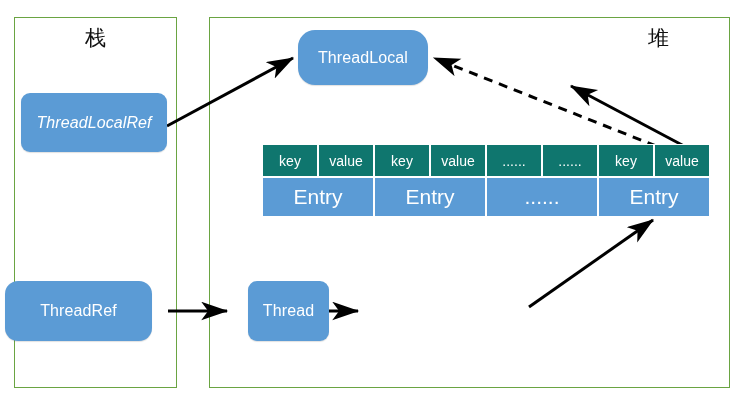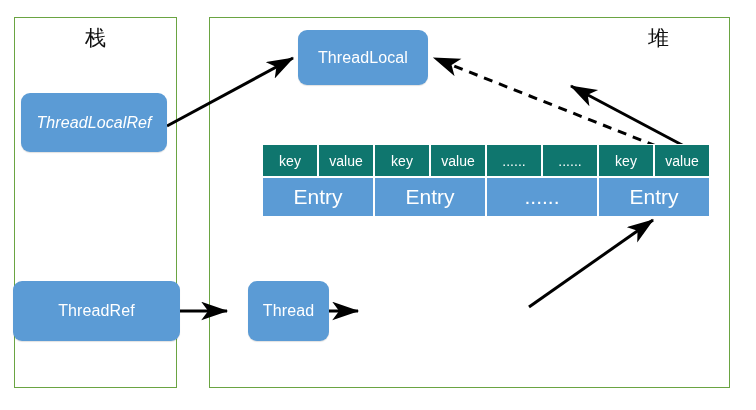--- a/index.html
+++ b/index.html
@@ -52,26 +52,26 @@
 
     <line x1="684" y1="146" x2="571" y2="86" stroke="#000000" stroke-width="3" marker-end="url(#ah)"></line>
 
     <line x1="168" y1="311" x2="227" y2="311" stroke="#000000" stroke-width="3" marker-end="url(#ah)"></line>
 
     <line x1="313" y1="311" x2="358" y2="311" stroke="#000000" stroke-width="3" marker-end="url(#ah)"></line>
 
     <line x1="529" y1="307" x2="653" y2="220" stroke="#000000" stroke-width="3" marker-end="url(#ah)"></line>
   </svg>
 
-  <div class="node" style="left:298px;top:30px;width:130px;height:55px;">ThreadLocal</div>
+  <div class="node" style="left:298px;top:30px;width:130px;height:55px;border-radius:17px;">ThreadLocal</div>
 
   <div class="node" style="left:21px;top:93px;width:146px;height:59px;font-style:italic;">ThreadLocalRef</div>
 
 
-  <div class="node" style="left:13px;top:281px;width:167px;height:60px;">ThreadRef</div>
+  <div class="node" style="left:5px;top:281px;width:147px;height:60px;border-radius:13px;">ThreadRef</div>
 
   <div class="node" style="left:248px;top:281px;width:81px;height:60px;">Thread</div>
 
 
   <div class="table" style="left:262px;top:144px;width:448px;">
     <div class="trow" id="kv-row">
         <div class="cell cell-kv" style="width: 12.5%;">key</div>
         <div class="cell cell-kv" style="width: 12.5%;">value</div>
         <div class="cell cell-kv" style="width: 12.5%;">key</div>
         <div class="cell cell-kv" style="width: 12.5%;">value</div>

